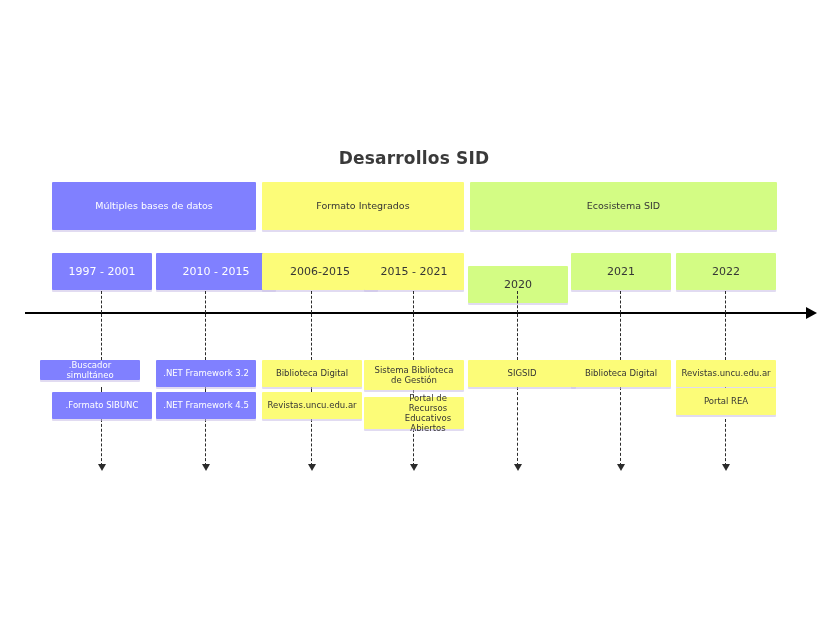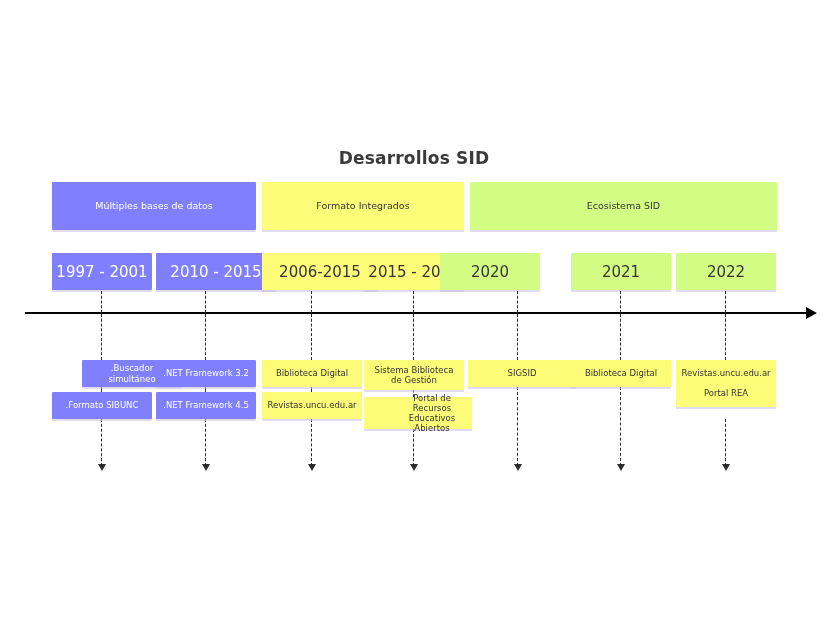--- a/index.html
+++ b/index.html
@@ -60,21 +60,21 @@
   .band {
     top: 182px;
     height: 48px;
     font-size: 9.5px;
   }
 
   
   .year {
     top: 253px;
     height: 37px;
-    font-size: 15px;
+    font-size: 11px;
   }
 
   
   .item {
     font-size: 8.5px;
   }
 
   
   .axis-line {
     position: absolute;
@@ -135,21 +135,21 @@
       </div>
       <div class="box year c-purple" style="left: 156px; width: 120px;">
         <span>2010 - 2015</span>
       </div>
       <div class="box year c-yellow" style="left: 262px; width: 116px;">
         <span>2006-2015</span>
       </div>
       <div class="box year c-yellow" style="left: 364px; width: 100px;">
         <span>2015 - 2021</span>
       </div>
-      <div class="box year c-green" style="left: 440px; width: 100px;">
+      <div class="box year c-green" style="left: 468px; width: 100px; margin-top: 13px;">
         <span>2020</span>
       </div>
       <div class="box year c-green" style="left: 571px; width: 100px;">
         <span>2021</span>
       </div>
       <div class="box year c-green" style="left: 676px; width: 100px;">
         <span>2022</span>
       </div>
     </div>
 
@@ -186,51 +186,51 @@
       <div class="dash" style="left: 620px; top: 387px; height: 79px;"></div>
       <div class="dash-arrow" style="left: 617px; top: 464px;"></div>
       <div class="dash" style="left: 725px; top: 291px; height: 22px;"></div>
       <div class="dash" style="left: 725px; top: 314px; height: 46px;"></div>
       <div class="dash" style="left: 725px; top: 387px; height: 5px;"></div>
       <div class="dash" style="left: 725px; top: 419px; height: 47px;"></div>
       <div class="dash-arrow" style="left: 722px; top: 464px;"></div>
     </div>
 
   <div id="items-layer">
-      <div class="box item c-purple" style="left: 40px; width: 100px; top: 360px; height: 27px; margin-left: 42px;">
+      <div class="box item c-purple" style="left: 40px; width: 100px; top: 360px; height: 20px;">
         <span>.Buscador simultáneo</span>
       </div>
       <div class="box item c-purple" style="left: 52px; width: 100px; top: 392px; height: 27px;">
         <span>.Formato SIBUNC</span>
       </div>
       <div class="box item c-purple" style="left: 156px; width: 100px; top: 360px; height: 27px;">
         <span>.NET Framework 3.2</span>
       </div>
       <div class="box item c-purple" style="left: 156px; width: 100px; top: 392px; height: 27px;">
         <span>.NET Framework 4.5</span>
       </div>
       <div class="box item c-yellow" style="left: 262px; width: 100px; top: 360px; height: 27px;">
         <span>Biblioteca Digital</span>
       </div>
       <div class="box item c-yellow" style="left: 262px; width: 100px; top: 392px; height: 27px;">
         <span>Revistas.uncu.edu.ar</span>
       </div>
       <div class="box item c-yellow" style="left: 364px; width: 100px; top: 360px; height: 30px;">
         <span>Sistema Biblioteca de Gestión</span>
       </div>
-      <div class="box item c-yellow" style="left: 364px; width: 108px; top: 397px; height: 32px; padding-left: 32px;">
+      <div class="box item c-yellow" style="left: 364px; width: 100px; top: 397px; height: 32px; padding-left: 32px;">
         <span>Portal de Recursos Educativos Abiertos</span>
       </div>
       <div class="box item c-yellow" style="left: 468px; width: 108px; top: 360px; height: 27px;">
         <span>SIGSID</span>
       </div>
       <div class="box item c-yellow" style="left: 571px; width: 100px; top: 360px; height: 27px;">
         <span>Biblioteca Digital</span>
       </div>
       <div class="box item c-yellow" style="left: 676px; width: 100px; top: 360px; height: 27px;">
         <span>Revistas.uncu.edu.ar</span>
       </div>
-      <div class="box item c-yellow" style="left: 676px; width: 100px; top: 380px; height: 27px;">
+      <div class="box item c-yellow" style="left: 676px; width: 100px; top: 388px; height: 27px;">
         <span>Portal REA</span>
       </div>
     </div>
 
 </div>
 
 </body></html>

